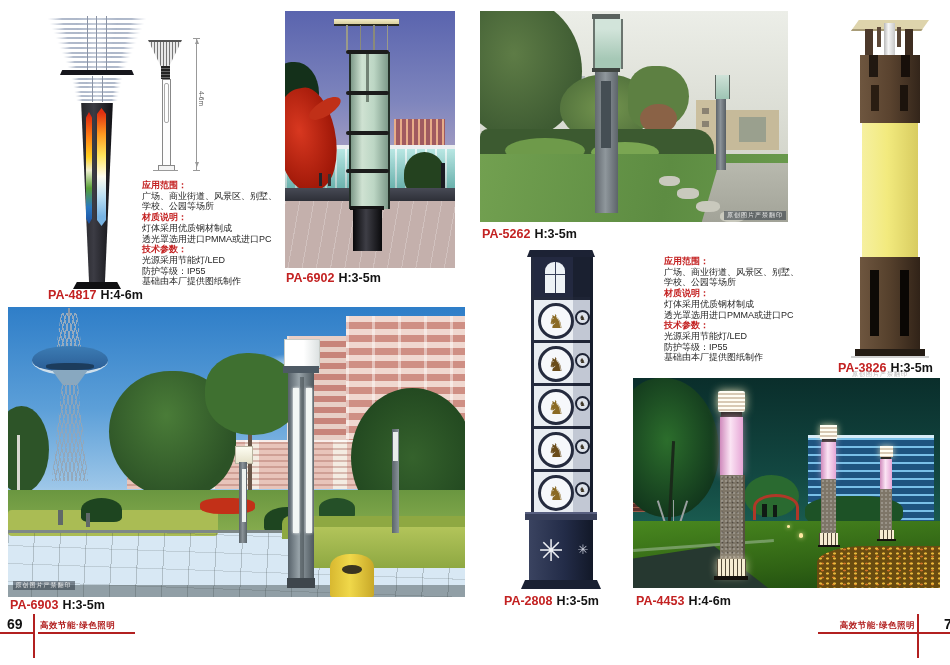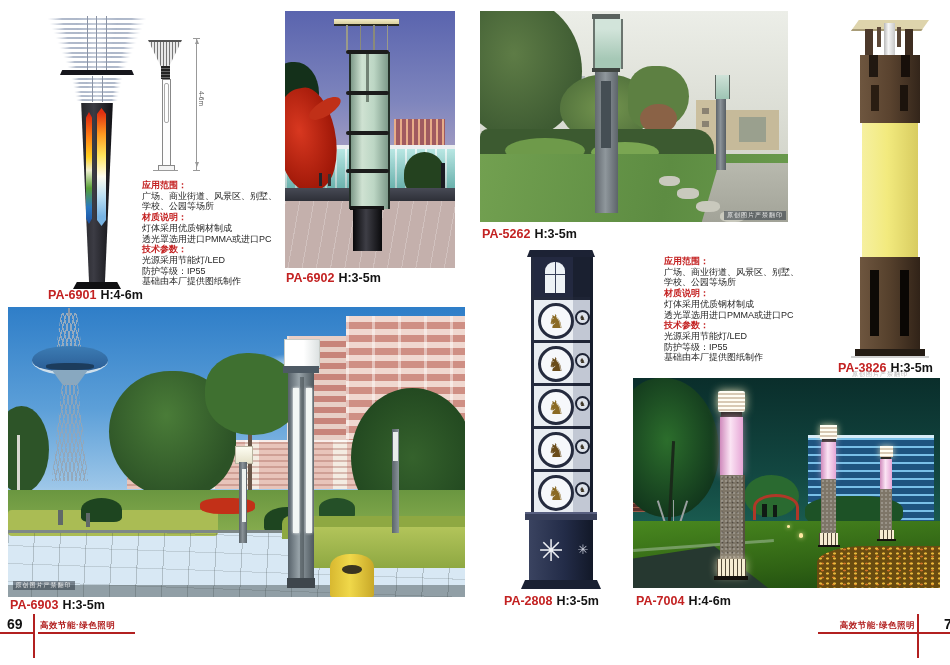--- a/index.html
+++ b/index.html
@@ -76,21 +76,21 @@
     <div class="a" style="left:5px;top:134px;width:25px;height:1px;background:#999"></div>
     <div class="a" style="left:48px;top:3px;width:1px;height:131px;background:#999"></div>
     <div class="a" style="left:45px;top:2px;width:7px;height:1px;background:#999"></div>
     <div class="a" style="left:45px;top:134px;width:7px;height:1px;background:#999"></div>
     <div class="a" style="left:46.5px;top:3px;width:0;height:0;border-left:2px solid transparent;border-right:2px solid transparent;border-bottom:5px solid #999"></div>
     <div class="a" style="left:46.5px;top:126px;width:0;height:0;border-left:2px solid transparent;border-right:2px solid transparent;border-top:5px solid #999"></div>
     <div class="a" style="left:50px;top:55px;writing-mode:vertical-rl;font-size:6.5px;color:#555">4-6m</div>
   </div>
 
   <div class="plabel" style="left:48px;top:288px">
-    <span class="code">PA-6901</span><span class="ht">H:4-6m</span>
+    <span class="code">PA-4817</span><span class="ht">H:4-6m</span>
   </div>
 
   <div class="spec" style="left:142px;top:180px">
     <div class="h">应用范围：</div>
     <div>广场、商业街道、风景区、别墅、</div>
     <div>学校、公园等场所</div>
     <div class="h">材质说明：</div>
     <div>灯体采用优质钢材制成</div>
     <div>透光罩选用进口PMMA或进口PC</div>
     <div class="h">技术参数：</div>
@@ -356,21 +356,21 @@
     <div>
       <div class="a" style="left:80.3%;top:32.5%;width:4.4%;height:5%;background:repeating-linear-gradient(180deg,#fffef4 0 2px,#d8cab4 2px 4px);box-shadow:0 0 6px rgba(255,244,200,.8)"></div>
       <div class="a" style="left:80.8%;top:37.5%;width:3.4%;height:1.3%;background:#2e2a26"></div>
       <div class="a" style="left:80.6%;top:38.8%;width:3.8%;height:14%;background:linear-gradient(90deg,#cf8abc,#fbe4f4 45%,#e6a6d6)"></div>
       <div class="a" style="left:80.6%;top:52.8%;width:3.8%;height:20%;background-color:#7e7668;background-image:radial-gradient(rgba(255,255,255,.3) .5px,transparent 1.2px);background-size:4px 4px"></div>
       <div class="a" style="left:80%;top:72.5%;width:5%;height:4.5%;background:repeating-linear-gradient(90deg,#544a38 0 1px,#f6ecd2 1px 4px)"></div>
       <div class="a" style="left:79.6%;top:76.8%;width:6%;height:1%;background:#14100c"></div>
     </div>
   </div>
   <div class="plabel" style="left:636px;top:594px">
-    <span class="code">PA-7004</span><span class="ht">H:4-6m</span>
+    <span class="code">PA-4453</span><span class="ht">H:4-6m</span>
   </div>
 
   <div class="redline" style="left:0;top:632px;width:33px;height:2px"></div>
   <div class="pageno" style="left:7px;top:616px">69</div>
   <div class="redline" style="left:33px;top:614px;width:2px;height:44px"></div>
   <div class="slogan" style="left:40px;top:620px">高效节能·绿色照明</div>
   <div class="redline" style="left:38px;top:632px;width:97px;height:1.5px"></div>
 
   <div class="slogan" style="left:820px;top:620px;width:95px;text-align:right">高效节能·绿色照明</div>
   <div class="redline" style="left:818px;top:632px;width:99px;height:1.5px"></div>

